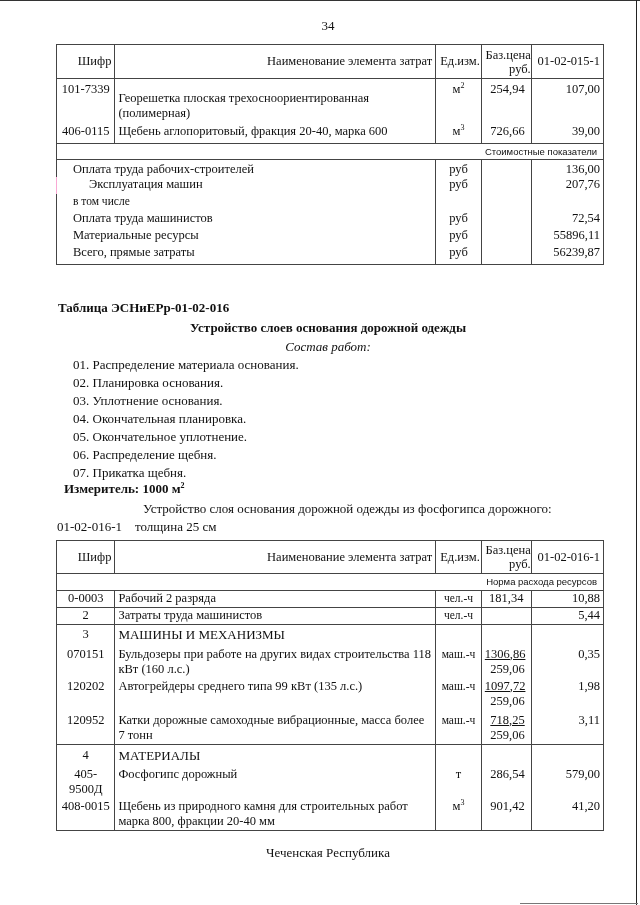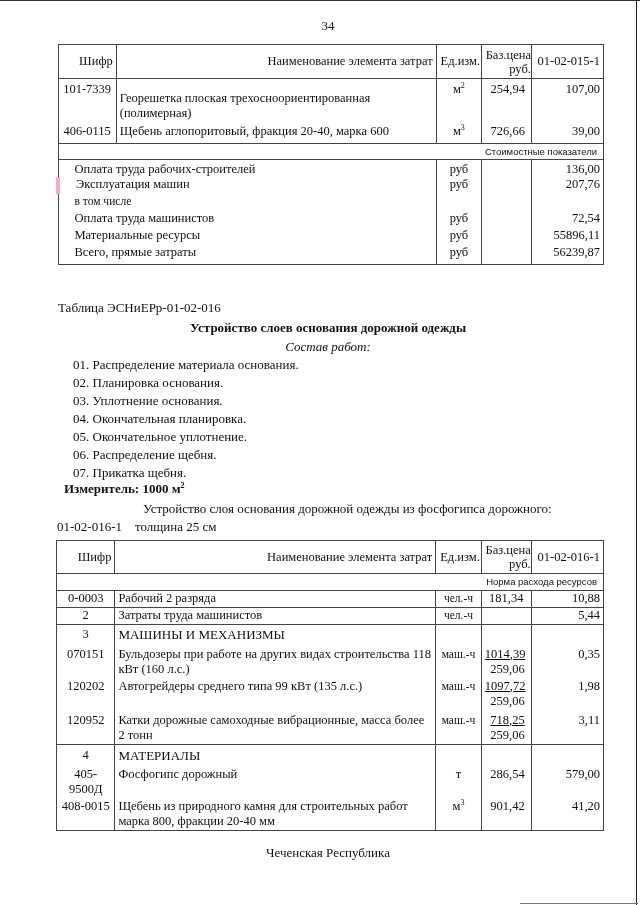--- a/index.html
+++ b/index.html
@@ -24,21 +24,21 @@
   .sans-small { font-family: "Liberation Sans", "DejaVu Sans", sans-serif; font-size: 9.5px; text-align: right; padding-right: 6px !important; }
   .rowline-top td { border-top: 1px solid #444; }
   .rowline-bottom td { border-bottom: 1px solid #444; }
   .u { text-decoration: underline; }
   sup { font-size: 8px; line-height: 0; }
 
   .t1 { left: 56px; top: 44px; width: 548px; }
   .t2 { left: 56px; top: 540px; width: 548px; }
 
   .doc-text { position: absolute; white-space: nowrap; }
-  .table-title { left: 58px; top: 300px; font-weight: normal; font-size: 13px; }
+  .table-title { left: 58px; top: 300px; font-weight: bold; font-size: 13px; }
   .section-title { left: 0; width: 656px; top: 320px; text-align: center; font-weight: bold; font-size: 13px; }
   .works-title { left: 0; width: 656px; top: 339px; text-align: center; font-style: italic; font-size: 13px; }
   .work-item { left: 73px; font-size: 13px; }
   .measure { left: 64px; top: 481px; font-weight: bold; font-size: 13px; }
   .desc { left: 143px; top: 501px; font-size: 13px; }
   .variant-code { left: 57px; top: 519px; font-size: 13px; }
   .variant-text { left: 135px; top: 519px; font-size: 13px; }
   .footer { left: 0; width: 656px; top: 845px; text-align: center; font-size: 13px; }
 </style>
 </head>
@@ -83,21 +83,21 @@
   <tr class="rowline-top rowline-bottom" style="height:15px">
     <td colspan="5" class="sans-small" style="border-left:1px solid #444;border-right:1px solid #444">Стоимостные показатели</td>
   </tr>
   <tr style="height:17px">
     <td colspan="2" class="bold" style="border-left:1px solid #444;padding-left:16px;padding-top:2px">Оплата труда рабочих-строителей</td>
     <td class="vl unit bold" style="padding-top:2px">руб</td>
     <td class="vl"></td>
     <td class="vl num bold" style="padding-top:2px">136,00</td>
   </tr>
   <tr style="height:17px">
-    <td colspan="2" class="bold" style="border-left:4px solid #f9a8d4;padding-left:16px">Эксплуатация машин</td>
+    <td colspan="2" class="bold" style="border-left:1px solid #f9a8d4;padding-left:32px">Эксплуатация машин</td>
     <td class="vl unit bold">руб</td>
     <td class="vl"></td>
     <td class="vl num bold">207,76</td>
   </tr>
   <tr style="height:17px">
     <td colspan="2" style="border-left:1px solid #444;padding-left:16px;font-size:11.5px">в том числе</td>
     <td class="vl unit"></td>
     <td class="vl"></td>
     <td class="vl num"></td>
   </tr>
@@ -174,33 +174,33 @@
     <td class="vl code bold" style="padding-top:2px">3</td>
     <td class="vl bold" style="padding-top:2px;font-size:13px">МАШИНЫ И МЕХАНИЗМЫ</td>
     <td class="vl"></td>
     <td class="vl"></td>
     <td class="vl"></td>
   </tr>
   <tr style="height:31px">
     <td class="vl code" style="padding-top:2px">070151</td>
     <td class="vl" style="padding-top:2px">Бульдозеры при работе на других видах строительства 118 кВт (160 л.с.)</td>
     <td class="vl unit" style="padding-top:2px;font-size:11.5px">маш.-ч</td>
-    <td class="vl num" style="padding-top:2px;padding-right:6px"><span class="u">1014,39</span><br><span>259,06</span></td>
+    <td class="vl num" style="padding-top:2px;padding-right:6px"><span class="u">1306,86</span><br><span>259,06</span></td>
     <td class="vl num" style="padding-top:2px">0,35</td>
   </tr>
   <tr style="height:31px">
     <td class="vl code" style="padding-top:2px">120202</td>
     <td class="vl" style="padding-top:2px">Автогрейдеры среднего типа 99 кВт (135 л.с.)</td>
     <td class="vl unit" style="padding-top:2px;font-size:11.5px">маш.-ч</td>
     <td class="vl num" style="padding-top:2px;padding-right:6px"><span class="u">1097,72</span><br><span>259,06</span></td>
     <td class="vl num" style="padding-top:2px">1,98</td>
   </tr>
   <tr class="rowline-bottom" style="height:36px">
     <td class="vl code" style="padding-top:4px">120952</td>
-    <td class="vl" style="padding-top:4px">Катки дорожные самоходные вибрационные, масса более 2 тонн</td>
+    <td class="vl" style="padding-top:4px">Катки дорожные самоходные вибрационные, масса более 7 тонн</td>
     <td class="vl unit" style="padding-top:4px;font-size:11.5px">маш.-ч</td>
     <td class="vl num" style="padding-top:4px;padding-right:6px"><span class="u">718,25</span><br><span>259,06</span></td>
     <td class="vl num" style="padding-top:4px">3,11</td>
   </tr>
   <tr style="height:20px">
     <td class="vl code bold" style="padding-top:3px">4</td>
     <td class="vl bold" style="padding-top:3px;font-size:13px">МАТЕРИАЛЫ</td>
     <td class="vl"></td>
     <td class="vl"></td>
     <td class="vl"></td>

